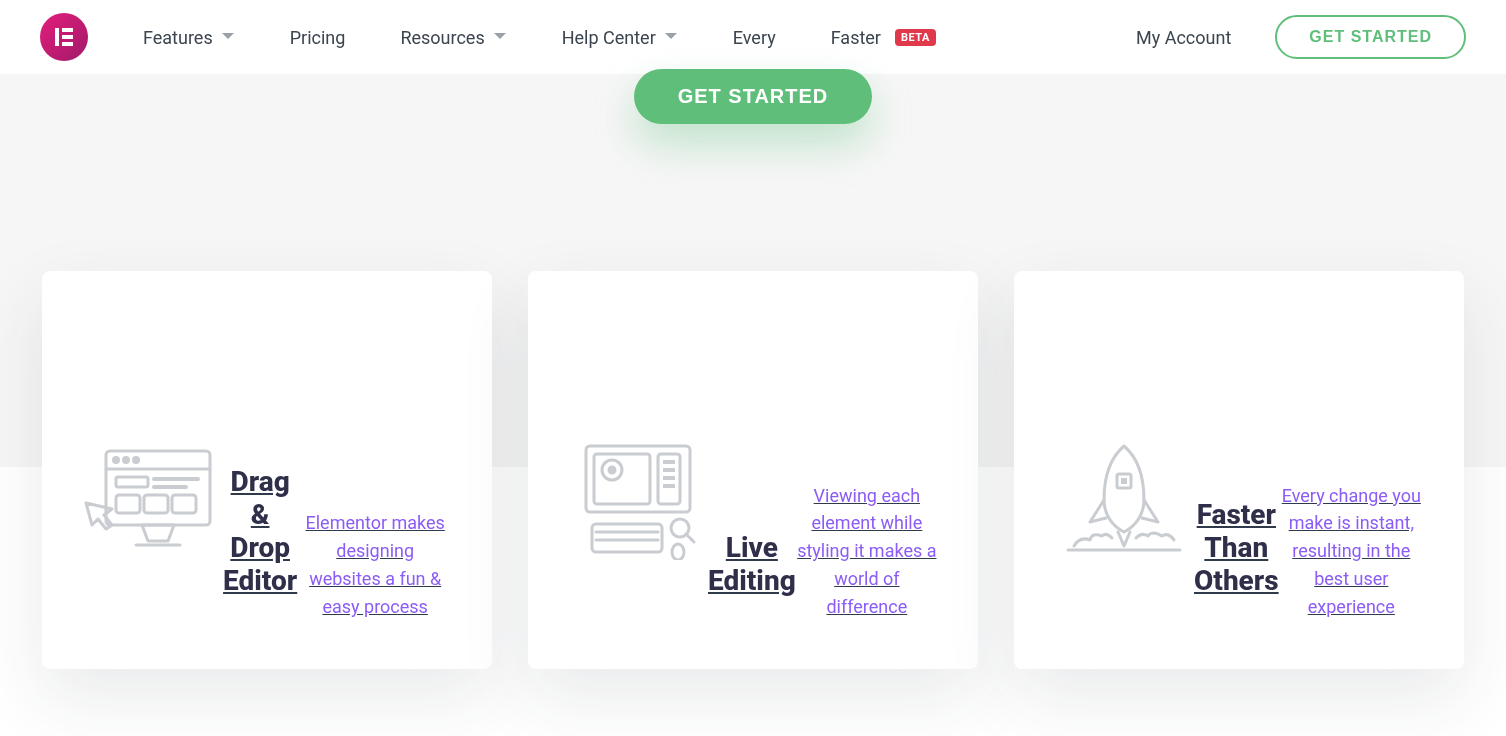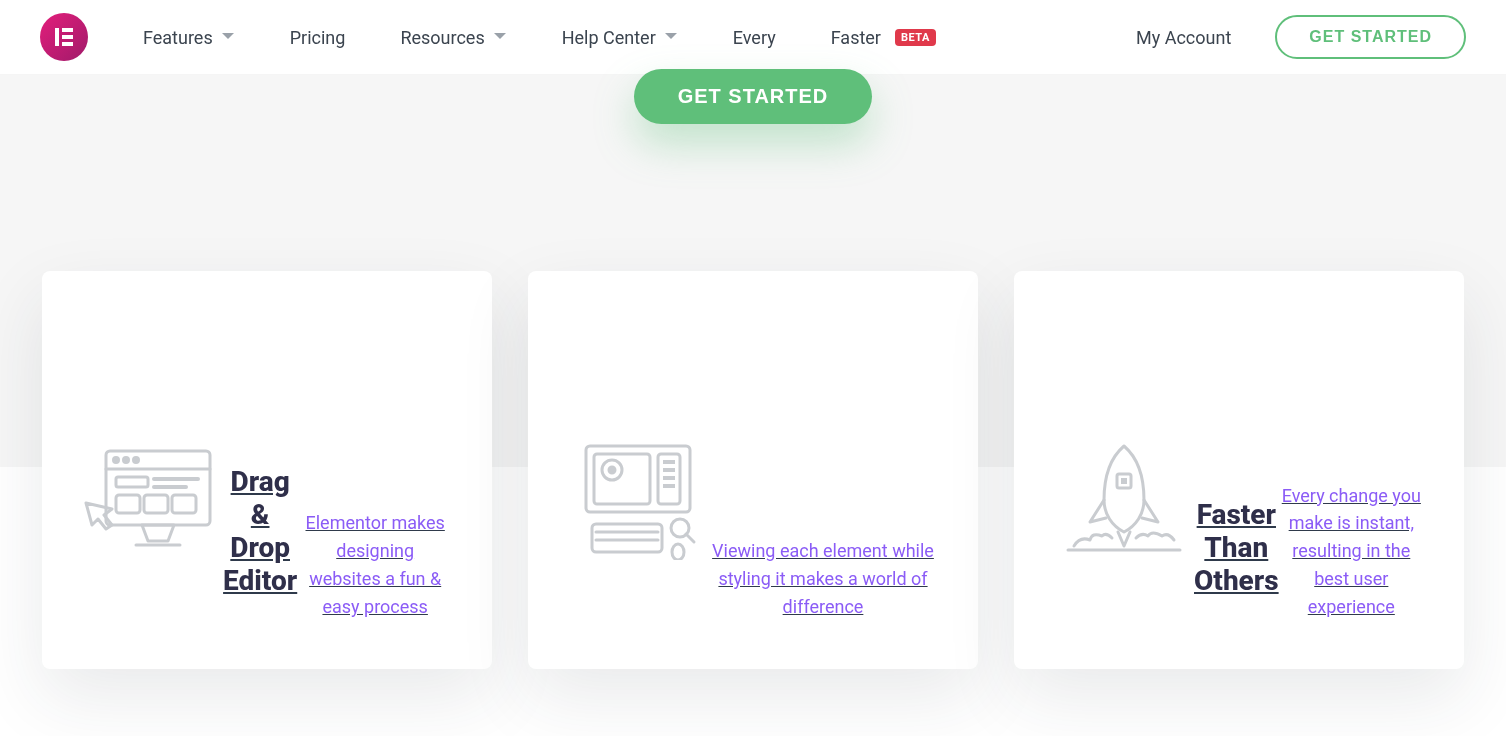--- a/index.html
+++ b/index.html
@@ -240,20 +240,21 @@
           <line x1="28" y1="92" x2="90" y2="92"></line>
           <line x1="28" y1="100" x2="90" y2="100"></line>
 
           <circle cx="112" cy="88" r="9"></circle>
           <line x1="118" y1="94" x2="126" y2="102"></line>
 
           <ellipse cx="110" cy="112" rx="6" ry="8"></ellipse>
         </g>
       </svg>
     </div>
+    <div class="card-title">Live Editing</div>
     <div class="card-desc">Viewing each element while styling it makes a world of difference</div>
   </div>
 
   <div class="card">
     <div class="card-illustration">
       <svg viewBox="0 0 140 120" width="140" height="120">
         <g fill="none" stroke="#c9ccd0" stroke-width="3" stroke-linejoin="round" stroke-linecap="round">
           <path d="M70 6 C84 18 90 38 90 60 C90 74 82 86 70 92 C58 86 50 74 50 60 C50 38 56 18 70 6 Z"></path>
           <rect x="63" y="34" width="14" height="14" rx="2"></rect>
           <rect x="67" y="38" width="6" height="6" fill="#c9ccd0" stroke="none"></rect>

